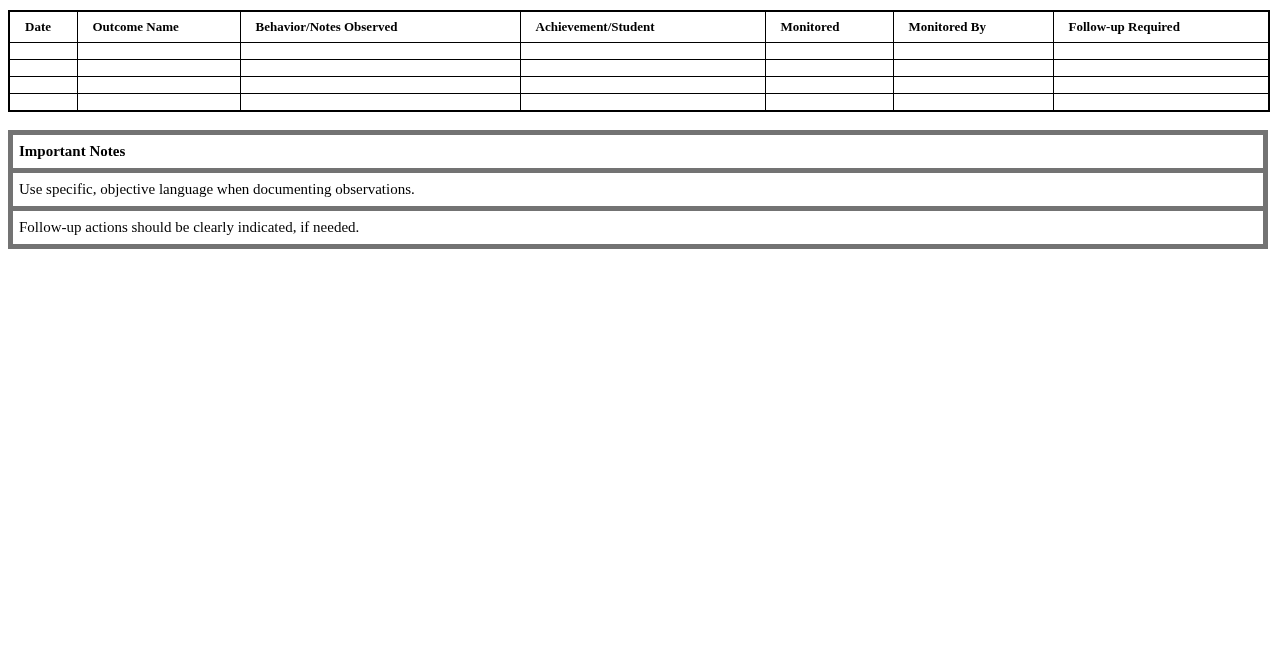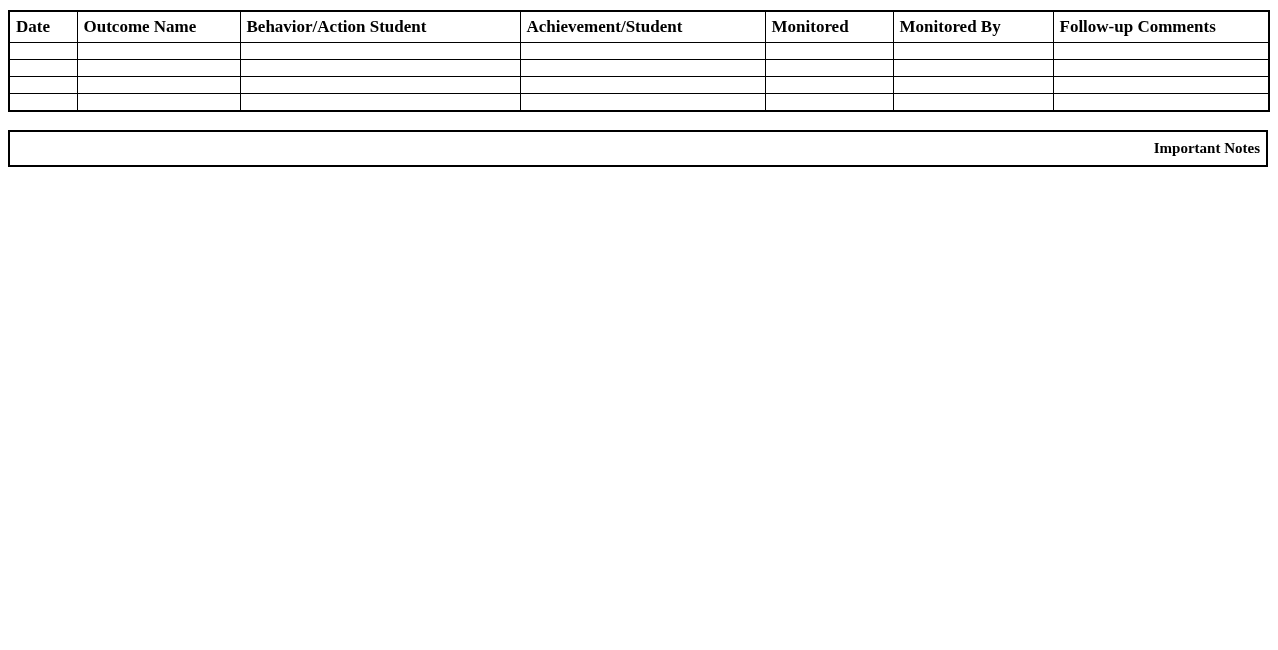--- a/index.html
+++ b/index.html
@@ -22,45 +22,45 @@
     table-layout: fixed;
     width: 1260px;
     background: #ffffff;
   }
   .obs-table {
     border: 2px solid #000000;
   }
   .obs-table th,
   .obs-table td {
     border: 1px solid #000000;
-    font-size: 17px;
-    padding: 0 6px;
+    font-size: 13px;
+    padding: 0 15px;
     vertical-align: middle;
     text-align: left;
     overflow: hidden;
     white-space: nowrap;
   }
   .obs-table th {
     font-weight: bold;
     height: 30px;
   }
   .obs-table td.empty-cell {
     height: 16px;
   }
   .notes-table {
     border: 2px solid #000000;
     margin-top: 18px;
   }
   .notes-table td {
-    border: 1px solid #737373;
+    border: 5px solid #737373;
     font-size: 15px;
     padding: 0 6px;
     height: 33px;
     vertical-align: middle;
-    text-align: right;
+    text-align: left;
     overflow: hidden;
     white-space: nowrap;
   }
   .notes-table td.notes-title {
     font-weight: bold;
   }
 </style>
 </head>
 <body>
 
@@ -73,25 +73,25 @@
       <col style="width:280px">
       <col style="width:245px">
       <col style="width:128px">
       <col style="width:160px">
       <col style="width:216px">
     </colgroup>
     <thead>
       <tr>
         <th>Date</th>
         <th>Outcome Name</th>
-        <th>Behavior/Action Student</th>
+        <th>Behavior/Notes Observed</th>
         <th>Achievement/Student</th>
         <th>Monitored</th>
         <th>Monitored By</th>
-        <th>Follow-up Comments</th>
+        <th>Follow-up Required</th>
       </tr>
     </thead>
     <tbody>
       <tr>
         <td class="empty-cell"></td>
         <td class="empty-cell"></td>
         <td class="empty-cell"></td>
         <td class="empty-cell"></td>
         <td class="empty-cell"></td>
         <td class="empty-cell"></td>
@@ -125,16 +125,22 @@
         <td class="empty-cell"></td>
       </tr>
     </tbody>
   </table>
 
   <table class="notes-table">
     <tbody>
       <tr>
         <td class="notes-title">Important Notes</td>
       </tr>
+      <tr>
+        <td>Use specific, objective language when documenting observations.</td>
+      </tr>
+      <tr>
+        <td>Follow-up actions should be clearly indicated, if needed.</td>
+      </tr>
     </tbody>
   </table>
 
 </div>
 
 </body></html>

